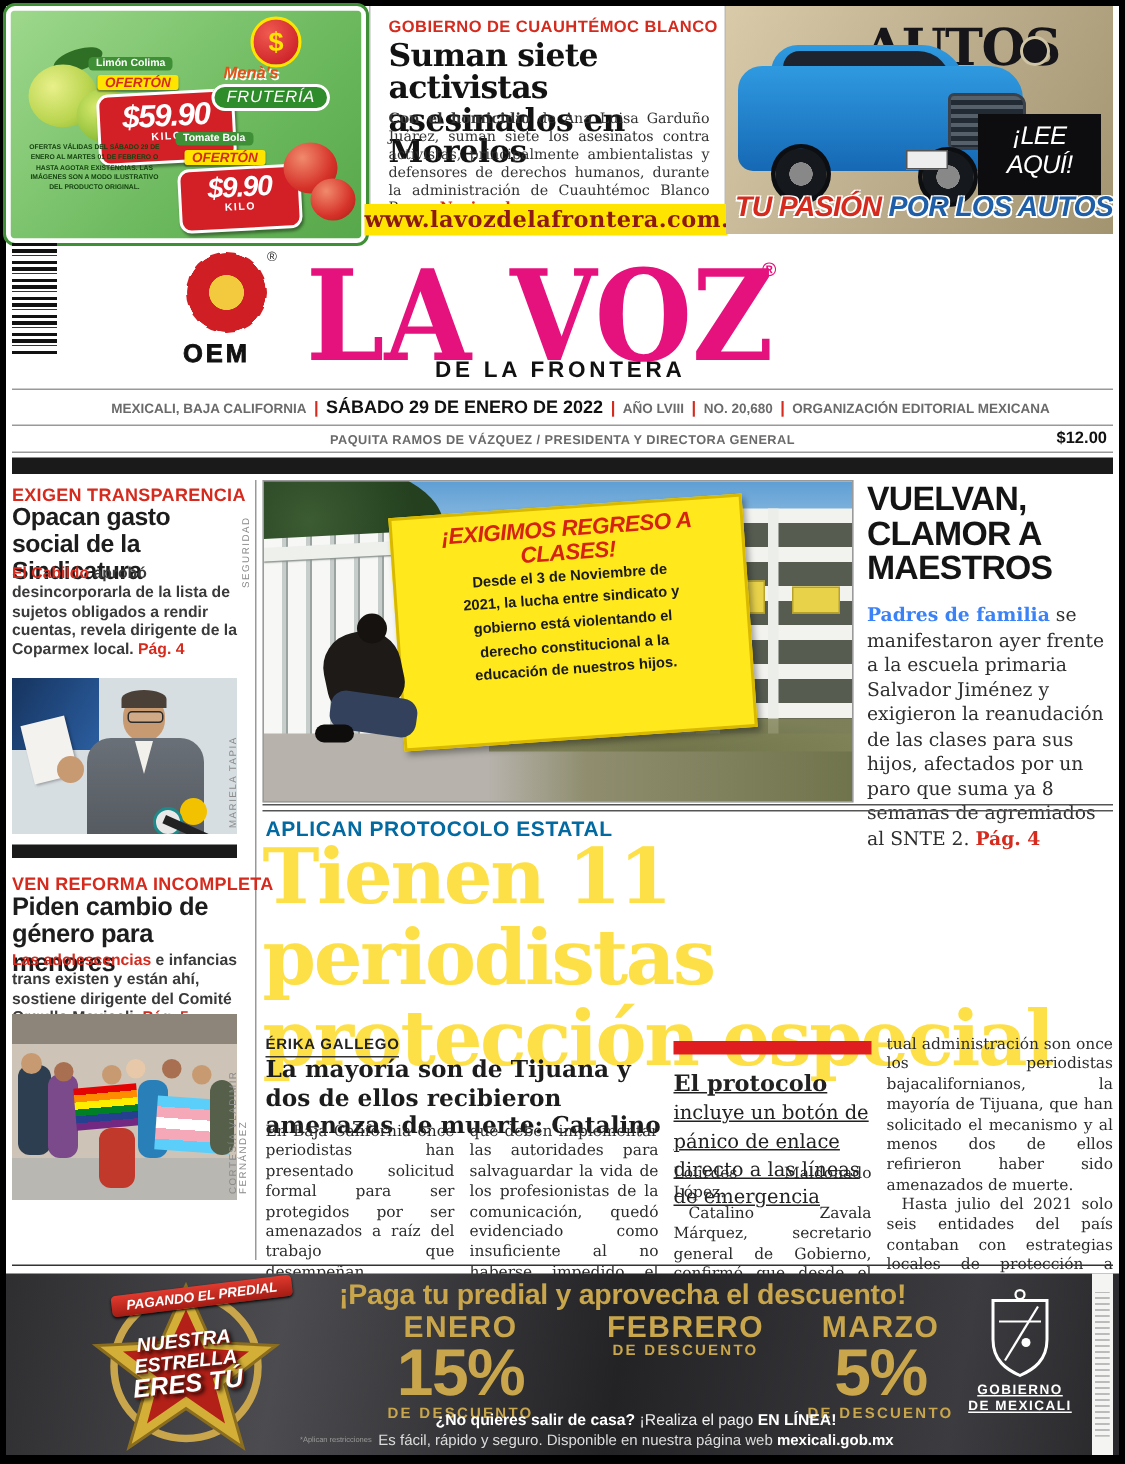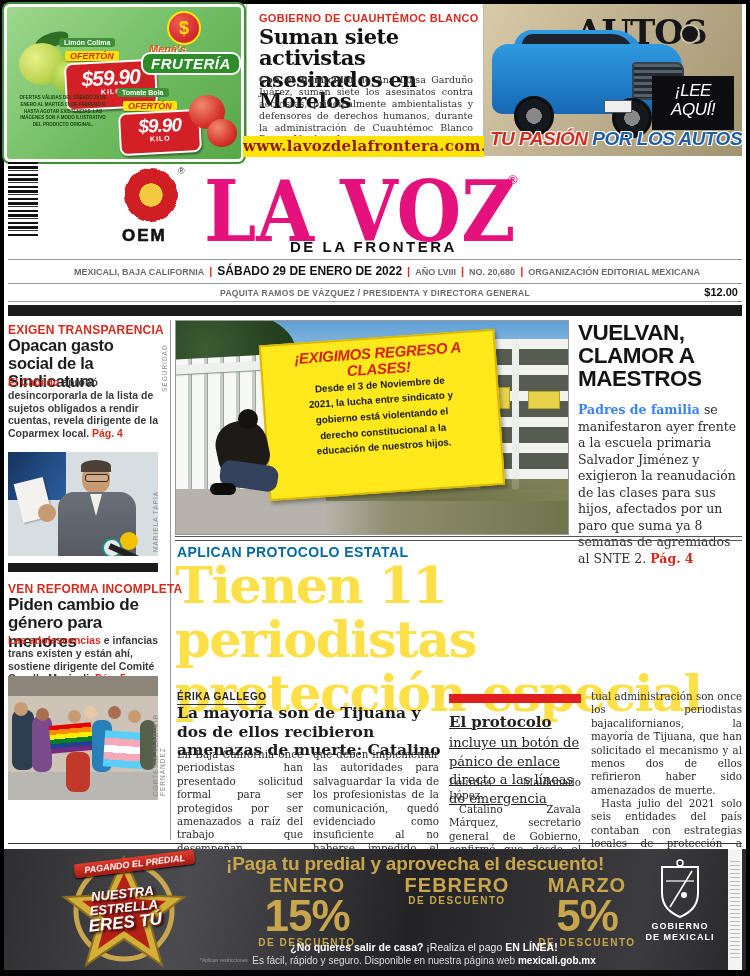--- a/index.html
+++ b/index.html
@@ -18,22 +18,22 @@
   .lime-leaf{left:28px;top:26px;width:34px;height:14px;border-radius:50%;background:#2f6e25;transform:rotate(-18deg);}
   .prod-label{background:#3f8f36;color:#fff;font-weight:bold;font-size:7px;padding:1px 5px;border-radius:3px;white-space:nowrap;}
   .oferton{background:#ffe400;color:#d42b1e;font-weight:bold;font-style:italic;font-size:9px;padding:0 5px;border-radius:2px;white-space:nowrap;box-shadow:0 1px 1px rgba(0,0,0,.35);}
   .price-badge{background:#d31f26;border:2px solid #fff;border-radius:8px;color:#fff;text-align:center;
                box-shadow:1px 2px 2px rgba(0,0,0,.4);transform:rotate(-3deg);line-height:1;}
   .price-big{font-weight:bold;font-style:italic;font-size:21px;letter-spacing:-1px;}
   .price-kilo{font-size:7px;font-weight:bold;letter-spacing:1px;}
   .coin{width:30px;height:30px;border-radius:50%;background:radial-gradient(circle at 35% 30%,#f05a4f,#c41420);color:#ffe400;
         font-weight:bold;font-size:18px;text-align:center;line-height:30px;border:2px solid #ffe400;}
   .brand-top{color:#e8521a;font-weight:bold;font-style:italic;font-size:11px;text-shadow:1px 1px 0 #fff;}
-  .brand-pill{background:#2f8c2a;border:2px solid #fff;border-radius:9px;color:#fff;font-weight:bold;font-style:italic;
-              font-size:15px;padding:1px 8px;letter-spacing:.5px;white-space:nowrap;}
+  .brand-pill{background:#2f8c2a;border:2px solid #fff;border-radius:9px;color:#fff;font-weight:normal;font-style:italic;
+              font-size:11px;padding:1px 8px;letter-spacing:.5px;white-space:nowrap;}
   .fineprint{width:92px;font-size:4.5px;line-height:1.5;color:#14430f;font-weight:bold;text-align:center;}
   .tomato1{left:182px;top:88px;width:36px;height:34px;border-radius:50%;background:radial-gradient(circle at 35% 30%,#f08a6d,#d6332a 60%,#a31c14);}
   .tomato2{left:200px;top:112px;width:30px;height:28px;border-radius:50%;background:radial-gradient(circle at 35% 30%,#f08a6d,#d6332a 60%,#a31c14);}
 
   .morelos{left:246px;top:4px;width:236px;height:152px;background:#fff;border-left:1px solid #bbb;border-right:1px solid #bbb;}
   .morelos-kicker{font-size:11px;font-weight:bold;color:#d42b1e;letter-spacing:.3px;}
   .morelos-head{font-family:"DejaVu Serif",serif;font-weight:bold;font-size:21px;line-height:1.02;color:#121212;letter-spacing:-.5px;}
   .morelos-body{font-family:"DejaVu Serif",serif;font-size:9.5px;line-height:1.25;color:#333;text-align:justify;}
   .web-bar{left:243px;top:136px;width:242px;height:21px;background:#ffe400;color:#8c1a10;font-weight:bold;
            font-family:"DejaVu Serif",serif;font-size:15px;text-align:center;line-height:21px;letter-spacing:.3px;}
@@ -366,19 +366,19 @@
       <span>Es fácil, rápido y seguro.  Disponible en nuestra página web </span><b style="color:#fff;">mexicali.gob.mx</b>
     </div>
 
     <svg class="abs" style="left:652px;top:8px;" width="48" height="62" viewBox="0 0 48 62">
       <path d="M6 10 H42 V36 C42 50 33 56 24 60 C15 56 6 50 6 36 Z" fill="none" stroke="#fff" stroke-width="2"></path>
       <circle cx="24" cy="6" r="3" fill="none" stroke="#fff" stroke-width="1.5"></circle>
       <line x1="10" y1="24" x2="38" y2="24" stroke="#fff" stroke-width="1.2"></line>
       <line x1="36" y1="14" x2="14" y2="50" stroke="#fff" stroke-width="1.5"></line>
       <circle cx="28" cy="38" r="3" fill="#fff"></circle>
     </svg>
-    <div class="abs gov-label" style="left:630px;top:72px;width:92px;">
+    <div class="abs gov-label" style="left:630px;top:72px;width:92px;text-decoration:underline;">
       <div>GOBIERNO</div>
       <div>DE MEXICALI</div>
     </div>
   </div>
   <div class="abs side-strip"></div>
 </div>
 
 </body></html>

